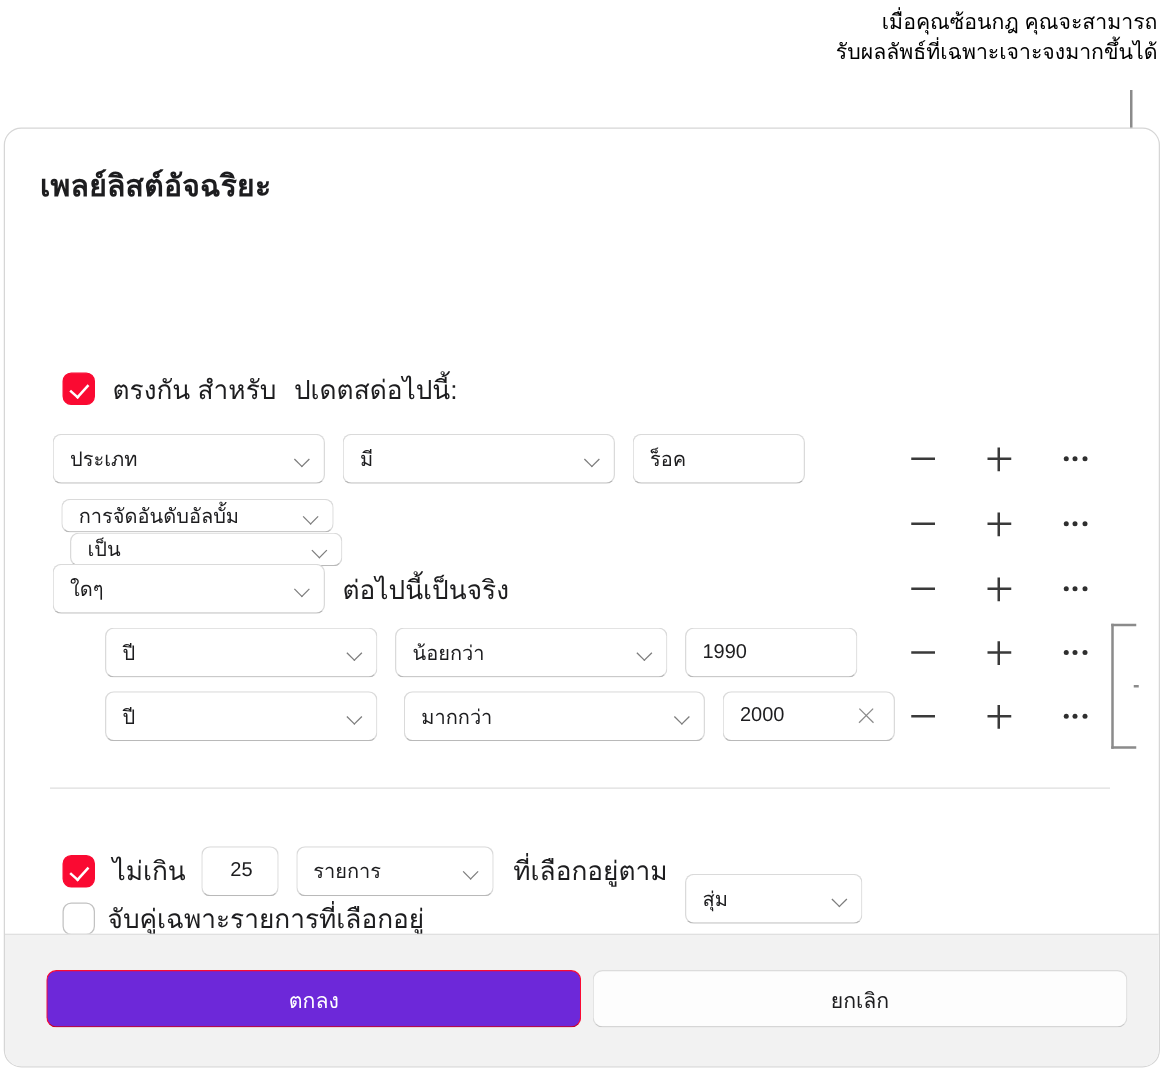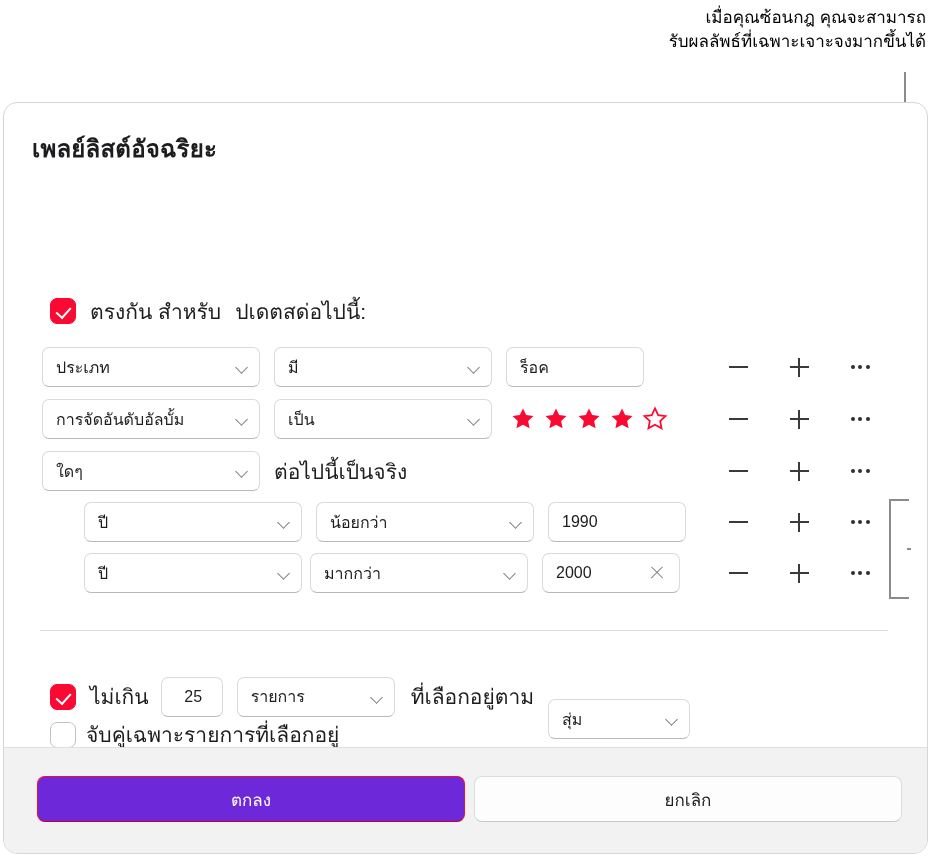--- a/index.html
+++ b/index.html
@@ -319,21 +319,21 @@
       </span>
       <span class="select" style="width:218px; margin-left:14px;">
         <span class="lbl">มี</span>
         <span class="chev"></span>
       </span>
       <span class="textfield" style="width:138px; margin-left:14px;">
         <span class="val">ร็อค</span>
       </span>
     </div>
 
-    <div class="rule-row" style="left:38px; top:296px;">
+    <div class="rule-row" style="left:38px; top:296px;flex-direction:column;">
       <span class="select" style="width:218px;">
         <span class="lbl">การจัดอันดับอัลบั้ม</span>
         <span class="chev"></span>
       </span>
       <span class="select" style="width:218px; margin-left:14px;">
         <span class="lbl">เป็น</span>
         <span class="chev"></span>
       </span>
       <span class="stars" style="margin-left:18px;">
         <svg class="star" viewBox="0 0 24 24">
@@ -374,21 +374,21 @@
       <span class="textfield" style="width:138px; margin-left:14px;">
         <span class="val">1990</span>
       </span>
     </div>
 
     <div class="rule-row" style="left:80px; top:450px;">
       <span class="select" style="width:218px;">
         <span class="lbl">ปี</span>
         <span class="chev"></span>
       </span>
-      <span class="select" style="width:218px; margin-left:8px;">
+      <span class="select" style="width:241px; margin-left:21px;">
         <span class="lbl">มากกว่า</span>
         <span class="chev"></span>
       </span>
       <span class="textfield" style="width:138px; margin-left:14px;">
         <span class="val">2000</span>
         <span class="clearx"></span>
       </span>
     </div>
 
     <div class="row-actions" style="left:712px; top:244px;">

